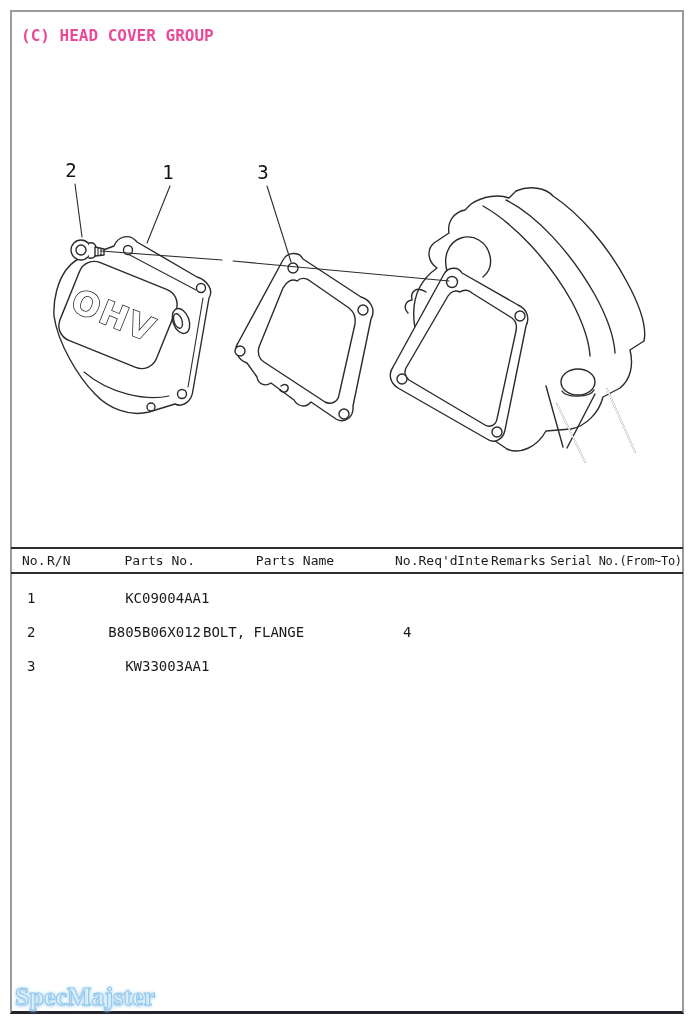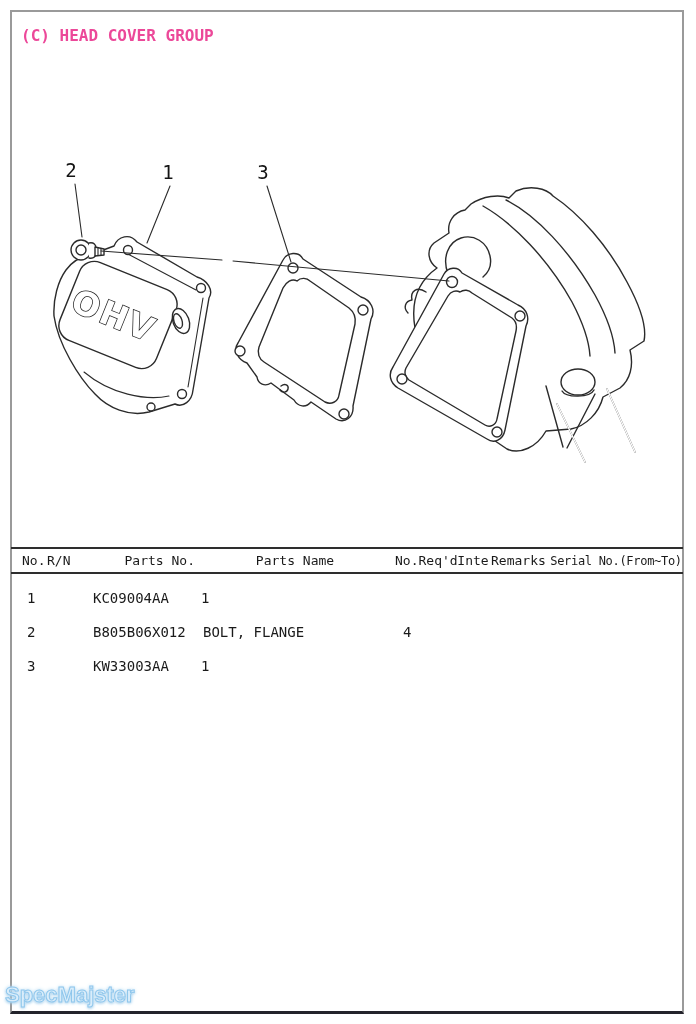--- a/index.html
+++ b/index.html
@@ -38,25 +38,25 @@
   .trow{display:flex;align-items:center;height:20px;margin-top:14px;font-size:14px;white-space:pre;}
   .c1{width:36px;box-sizing:border-box;padding-left:11px;}
   .c2{width:40px;text-align:left;}
   .c3{width:108px;text-align:right;}
   .c4{width:200px;text-align:center;}
   .c5{width:60px;text-align:left;}
   .c6{width:36px;text-align:center;}
   .c7{width:58px;}
   .c8{flex:1;text-align:center;font-size:12px;letter-spacing:-0.3px;}
   .trow .c1{padding-left:16px;}
-  .trow .c3{text-align:left;padding-left:6px;}
+  .trow .c3{text-align:right;padding-left:6px;}
   .trow .c4{text-align:left;padding-left:2px;}
   .watermark{
-    position:absolute;left:5px;top:982px;z-index:5;
-    font-family:Liberation Sans, sans-serif;font-weight:bold;font-size:22px;
+    position:absolute;left:15px;top:982px;z-index:5;
+    font-family:Liberation Serif, serif;font-weight:bold;font-size:26px;
     color:#daedfa;-webkit-text-stroke:1px #8ec6ec;
     text-shadow:0 0 2px #ffffff,0 0 4px #a9d3ee,0 1px 3px #7db9e4;
   }
 </style>
 </head>
 <body>
 
 <div class="page">
 
   <div class="frame"></div>

